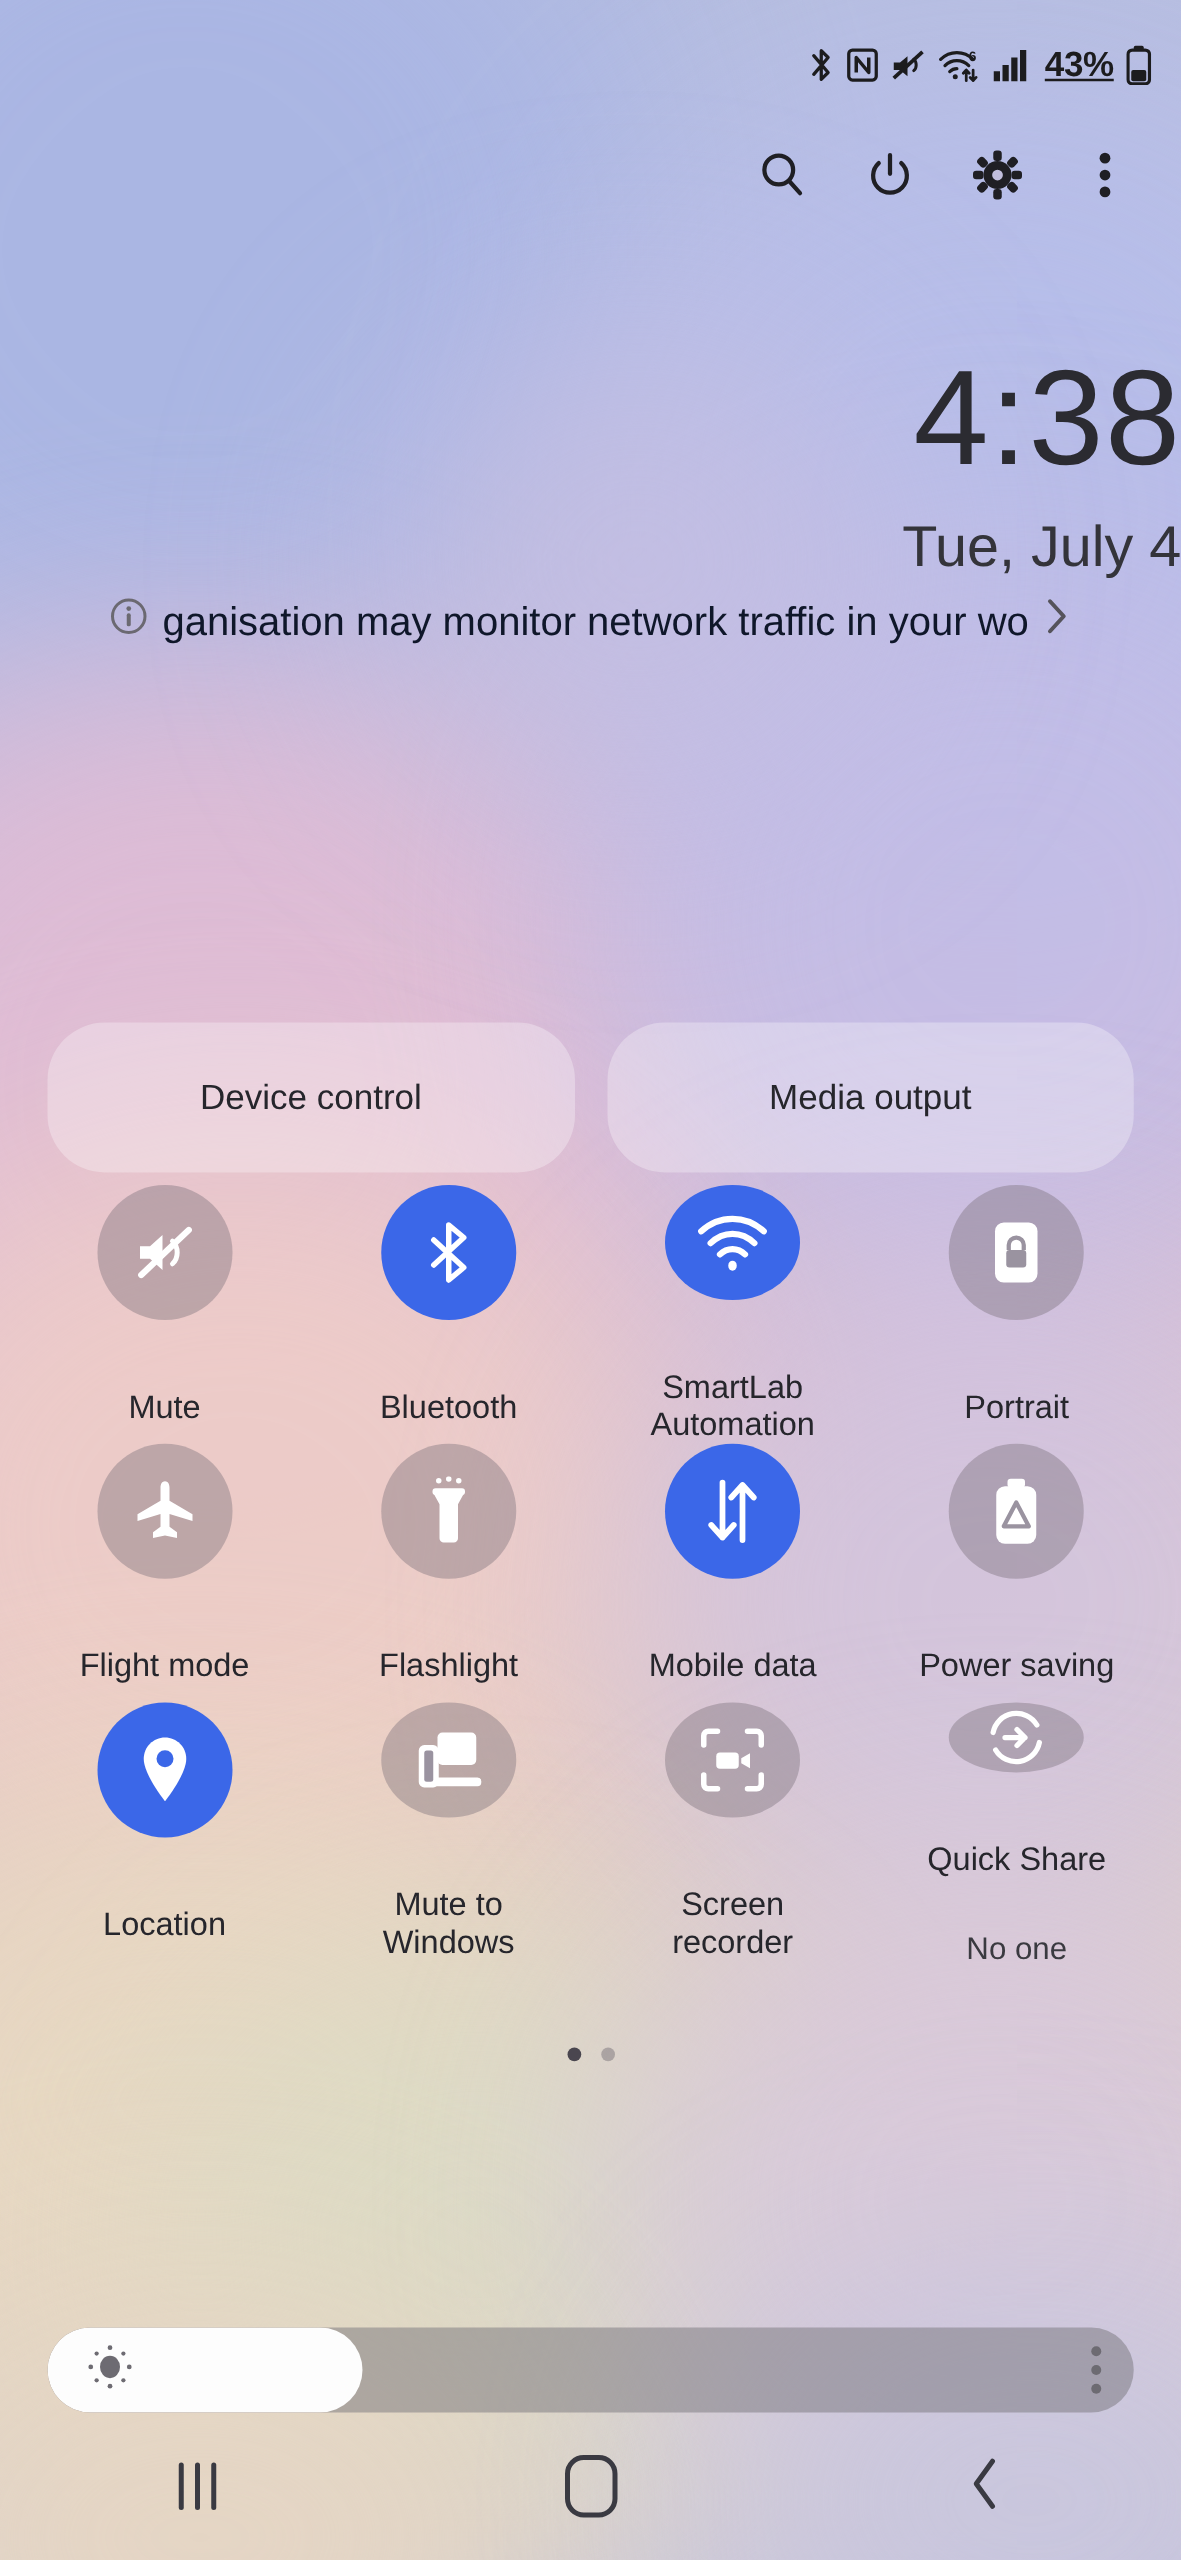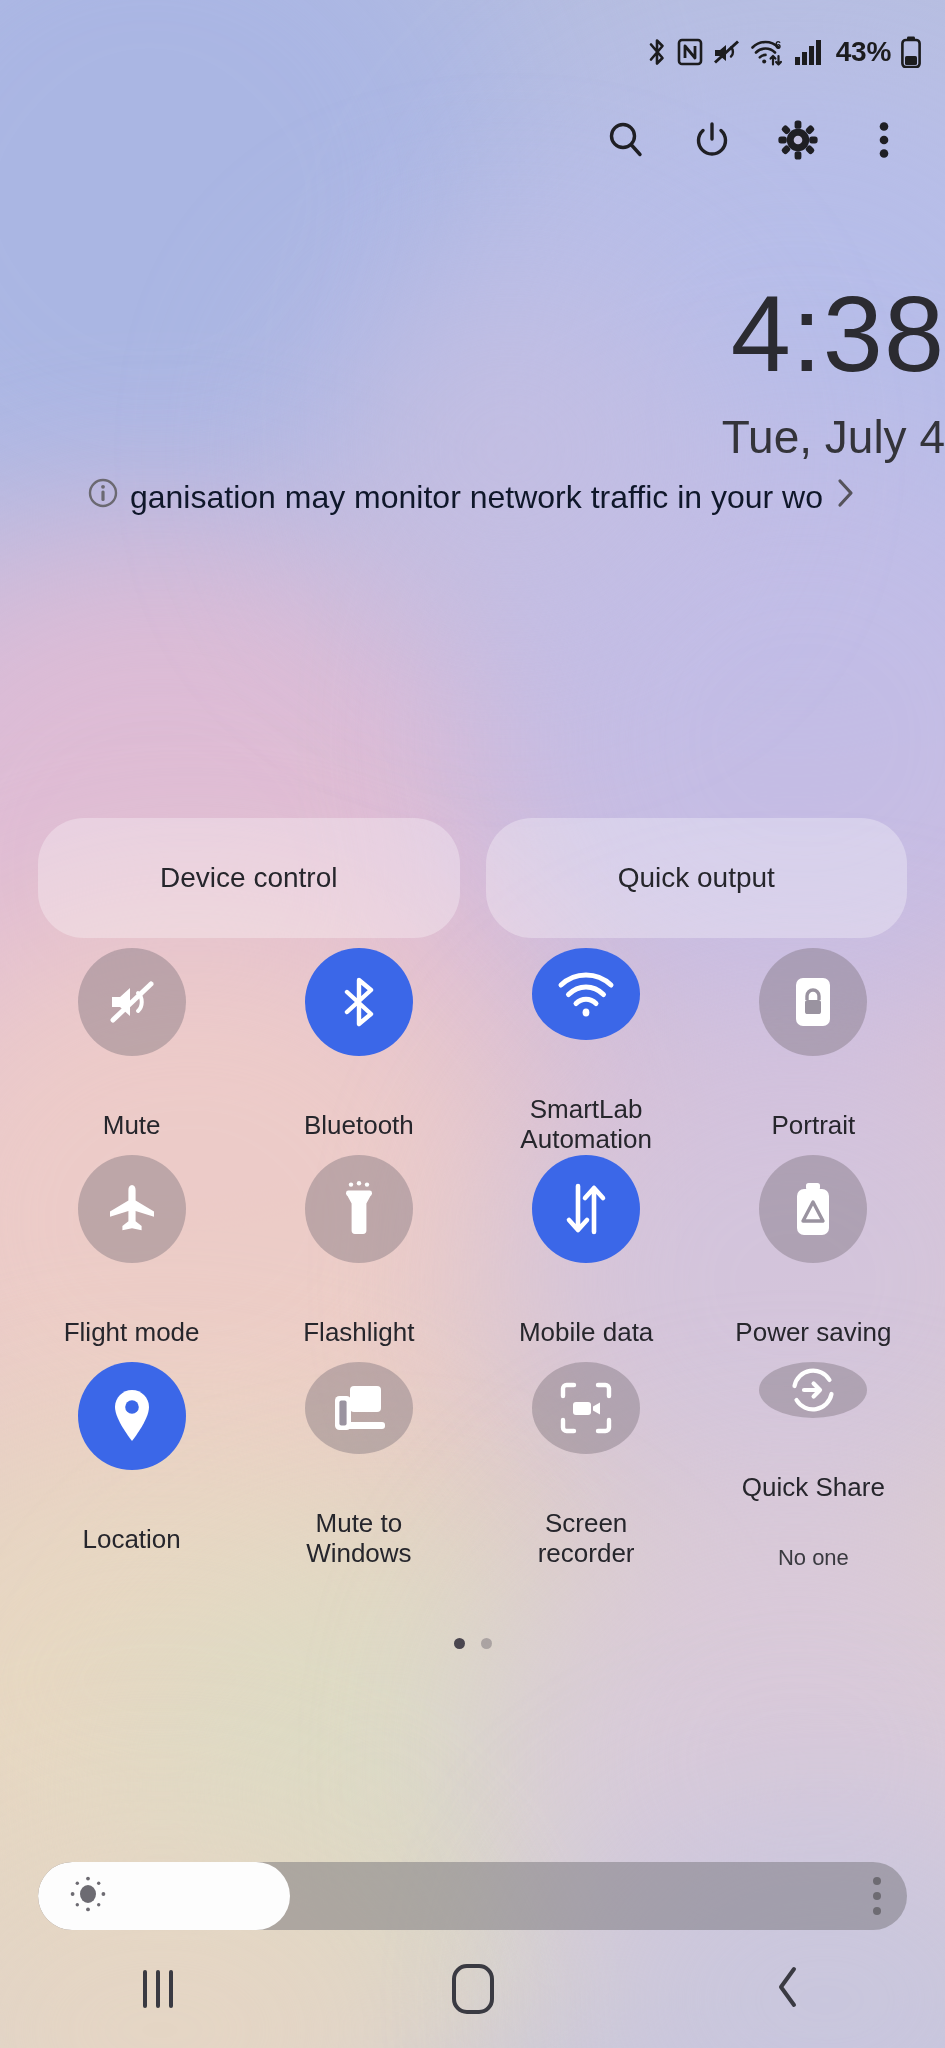--- a/index.html
+++ b/index.html
@@ -36,21 +36,21 @@
   
   .statusbar {
     position:absolute; top:0; left:0; right:0; height:104px;
     display:flex; align-items:center; justify-content:flex-end;
     padding-right:24px; gap:9px;
   }
   .statusbar .sicon { display:flex; align-items:center; }
   .statusbar svg { display:block; }
   .batt-pct {
     font-size:28px; font-weight:700; color:#1c1c1e; letter-spacing:-.3px;
-    margin-left:3px; margin-right:1px;
+    margin-left:3px; margin-right:1px;text-decoration:underline;
   }
 
   
   .header-actions {
     position:absolute; top:104px; left:0; right:0; height:72px;
     display:flex; align-items:center; justify-content:flex-end; padding-right:18px;
   }
   .hbtn { width:86px; height:72px; display:flex; align-items:center; justify-content:center; }
 
   
@@ -92,21 +92,21 @@
     width:108px; height:108px; border-radius:50%;
     display:flex; align-items:center; justify-content:center;
     background:rgba(120,110,120,.40);
   }
   .toggle.on { background:#3b67e8; }
   .toggle svg { display:block; }
   .tlabel {
     margin-top:18px; font-size:26px; color:#26262c; text-align:center;
     line-height:1.18; max-width:175px;
   }
-  .tsub { margin-top:6px; font-size:22px; color:#3a3a40; text-align:center; }
+  .tsub { margin-top:6px; font-size:25px; color:#3a3a40; text-align:center; }
 
   
   .dots {
     position:absolute; top:1638px; left:0; right:0;
     display:flex; justify-content:center; align-items:center; gap:16px;
   }
   .dot { width:11px; height:11px; border-radius:50%; background:rgba(80,75,85,.35); }
   .dot.active { background:#4a464f; }
 
   
@@ -258,21 +258,21 @@
       <span class="chev">
         <svg width="22" height="32" viewBox="0 0 22 32">
           <path d="M5 4 16 16 5 28" fill="none" stroke="#55535b" stroke-width="3.2" stroke-linecap="round" stroke-linejoin="round"></path>
         </svg>
       </span>
     </div>
   </div>
 
   <div class="pills">
     <div class="pill">Device control</div>
-    <div class="pill">Quick output</div>
+    <div class="pill">Media output</div>
   </div>
 
   <div class="grid">
 
     <div class="cell">
       <div class="toggle">
         <span>
           <svg width="56" height="56" viewBox="0 0 56 56">
             <path d="M26 14 16 23H8v10h8l10 9z" fill="#fff"></path>
             <path d="M34 19c5 4.5 5 13.5 0 18" fill="none" stroke="#fff" stroke-width="4" stroke-linecap="round"></path>

